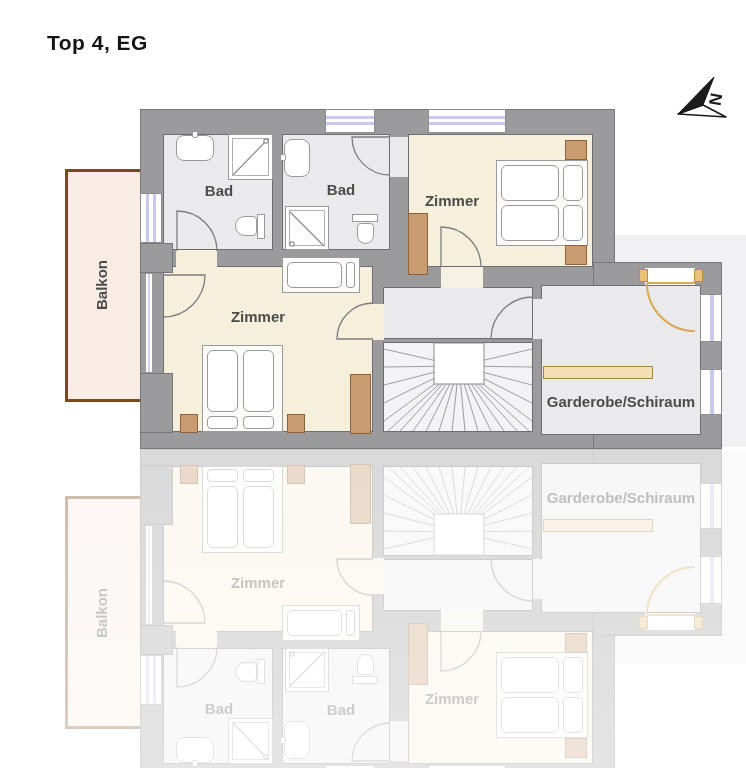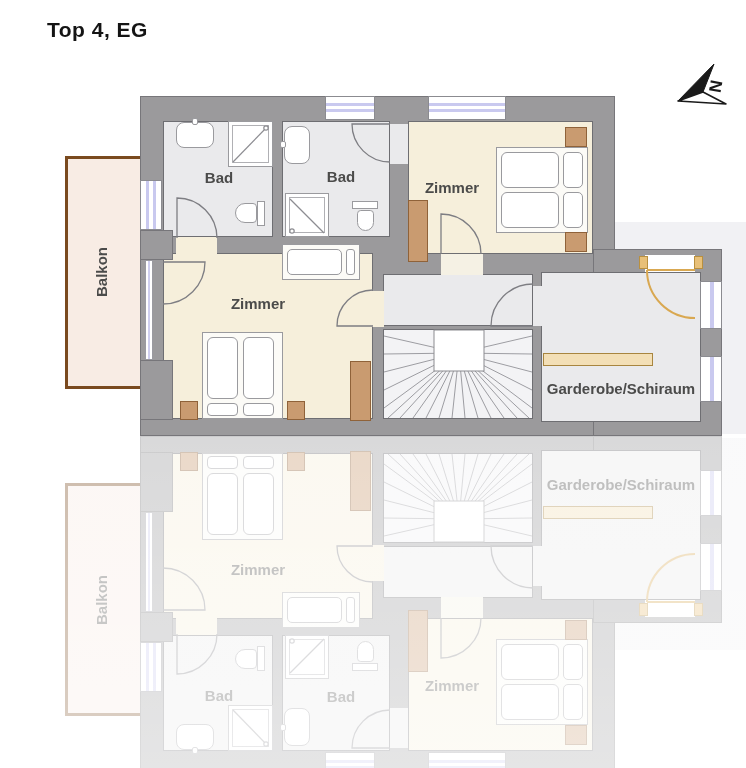--- a/index.html
+++ b/index.html
@@ -1,18 +1,18 @@
 <!DOCTYPE html>
 <html><head>
 <meta charset="utf-8">
 <style>
   html,body{margin:0;padding:0;background:#ffffff;width:746px;height:768px;overflow:hidden;
     font-family:"Liberation Sans","DejaVu Sans",sans-serif;}
   .abs{position:absolute;box-sizing:border-box;}
-  #stage{position:absolute;left:0;top:4px;width:746px;height:672px;}
+  #stage{position:absolute;left:0;top:17px;width:746px;height:672px;}
   #page-title{left:47px;top:14px;font-size:21px;font-weight:bold;color:#141414;letter-spacing:.5px;}
   #plan{left:0;top:0;width:746px;height:432px;}
   .slab{background:#9b9a9c;border:1px solid #77767a;}
   .room{border:1px solid #6e6e72;}
   .gray-floor{background:#eaeaec;}
   .beige-floor{background:#f6efdb;}
   .stair-floor{background:#f3f3f5;}
   .gap{border:none;}
   .win{border:1px solid #8b8b90;}
   .brown{background:#c99b70;border:1px solid #8f6239;}

